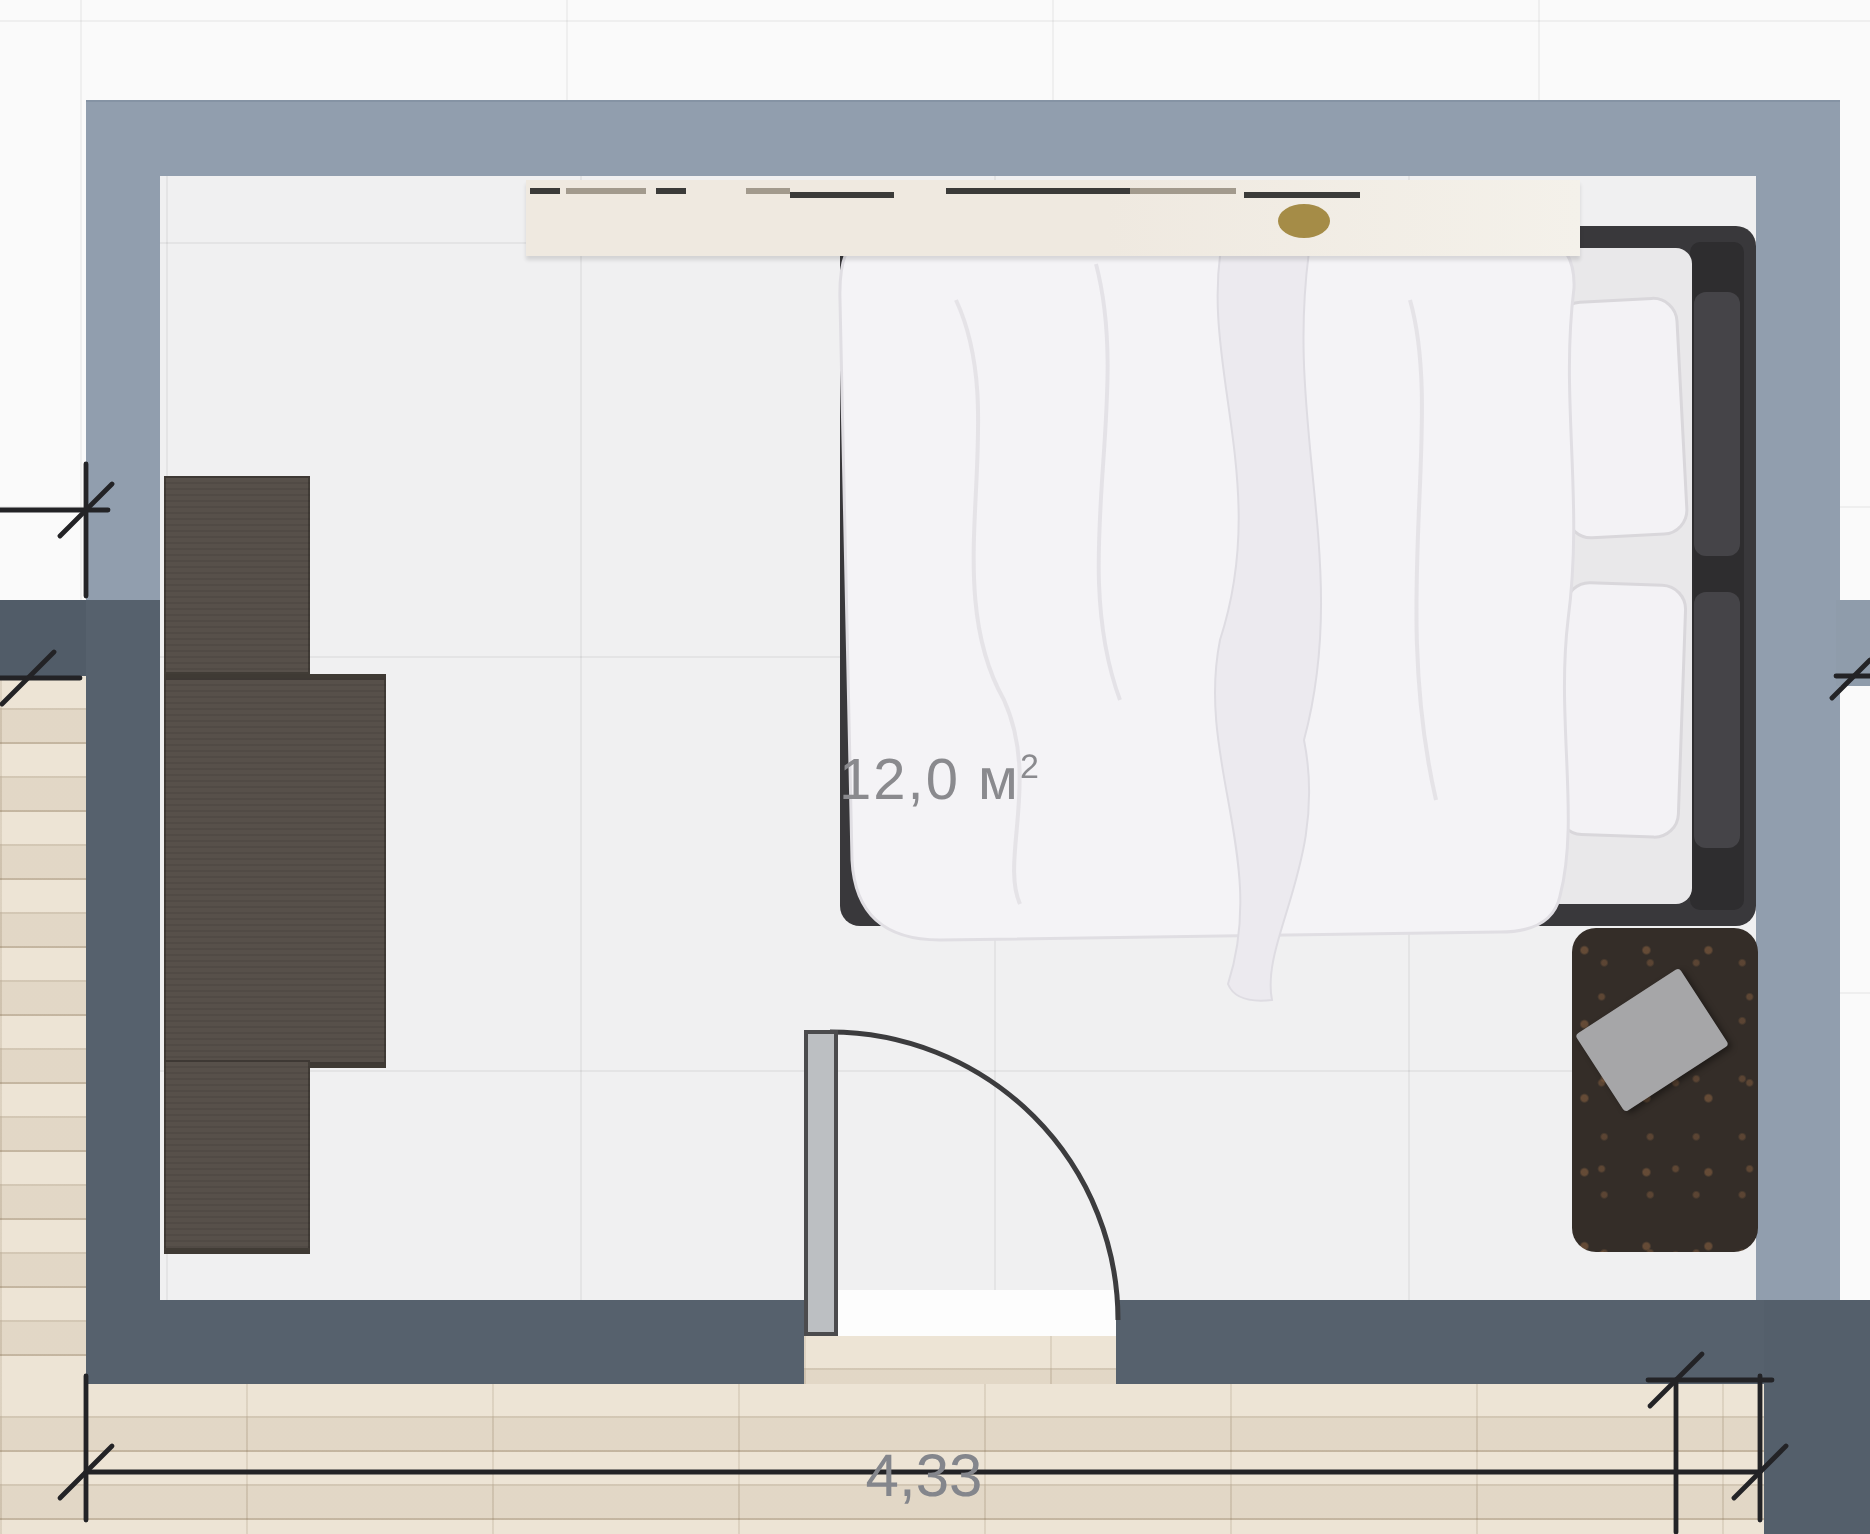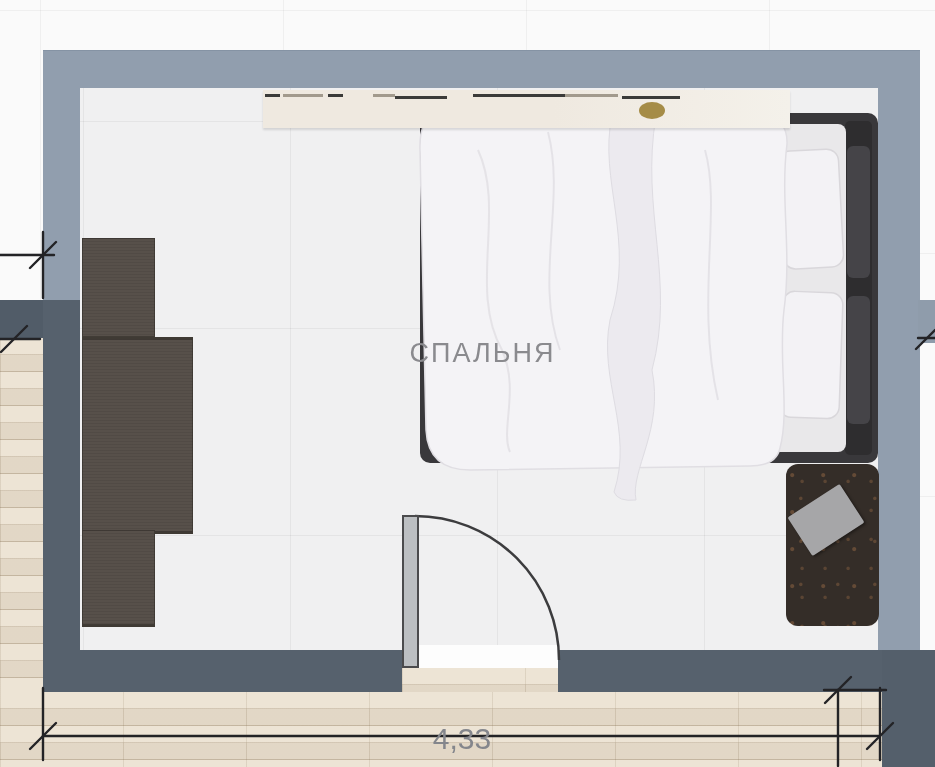--- a/index.html
+++ b/index.html
@@ -189,16 +189,16 @@
     <span class="track gray" style="left:20px;width:40px;"></span>
     <span class="track dark" style="left:65px;width:15px;"></span>
     <span class="track gray" style="left:110px;width:22px;"></span>
     <span class="track dark" style="left:132px;width:52px;top:6px;"></span>
     <span class="track dark" style="left:210px;width:92px;"></span>
     <span class="track gray" style="left:302px;width:53px;"></span>
     <span class="track dark" style="left:359px;width:58px;top:6px;"></span>
     <span id="gold-decor"></span>
   </div>
 
-  <div id="room-name" class="abs label">СПАЛЬНЯ</div>
+  <div id="room-area" class="abs label"><span>12,0 м</span><sup>2</sup></div>
   <div id="dim-width" class="abs label">4,33</div>
 
 </div>
 
 </body></html>

